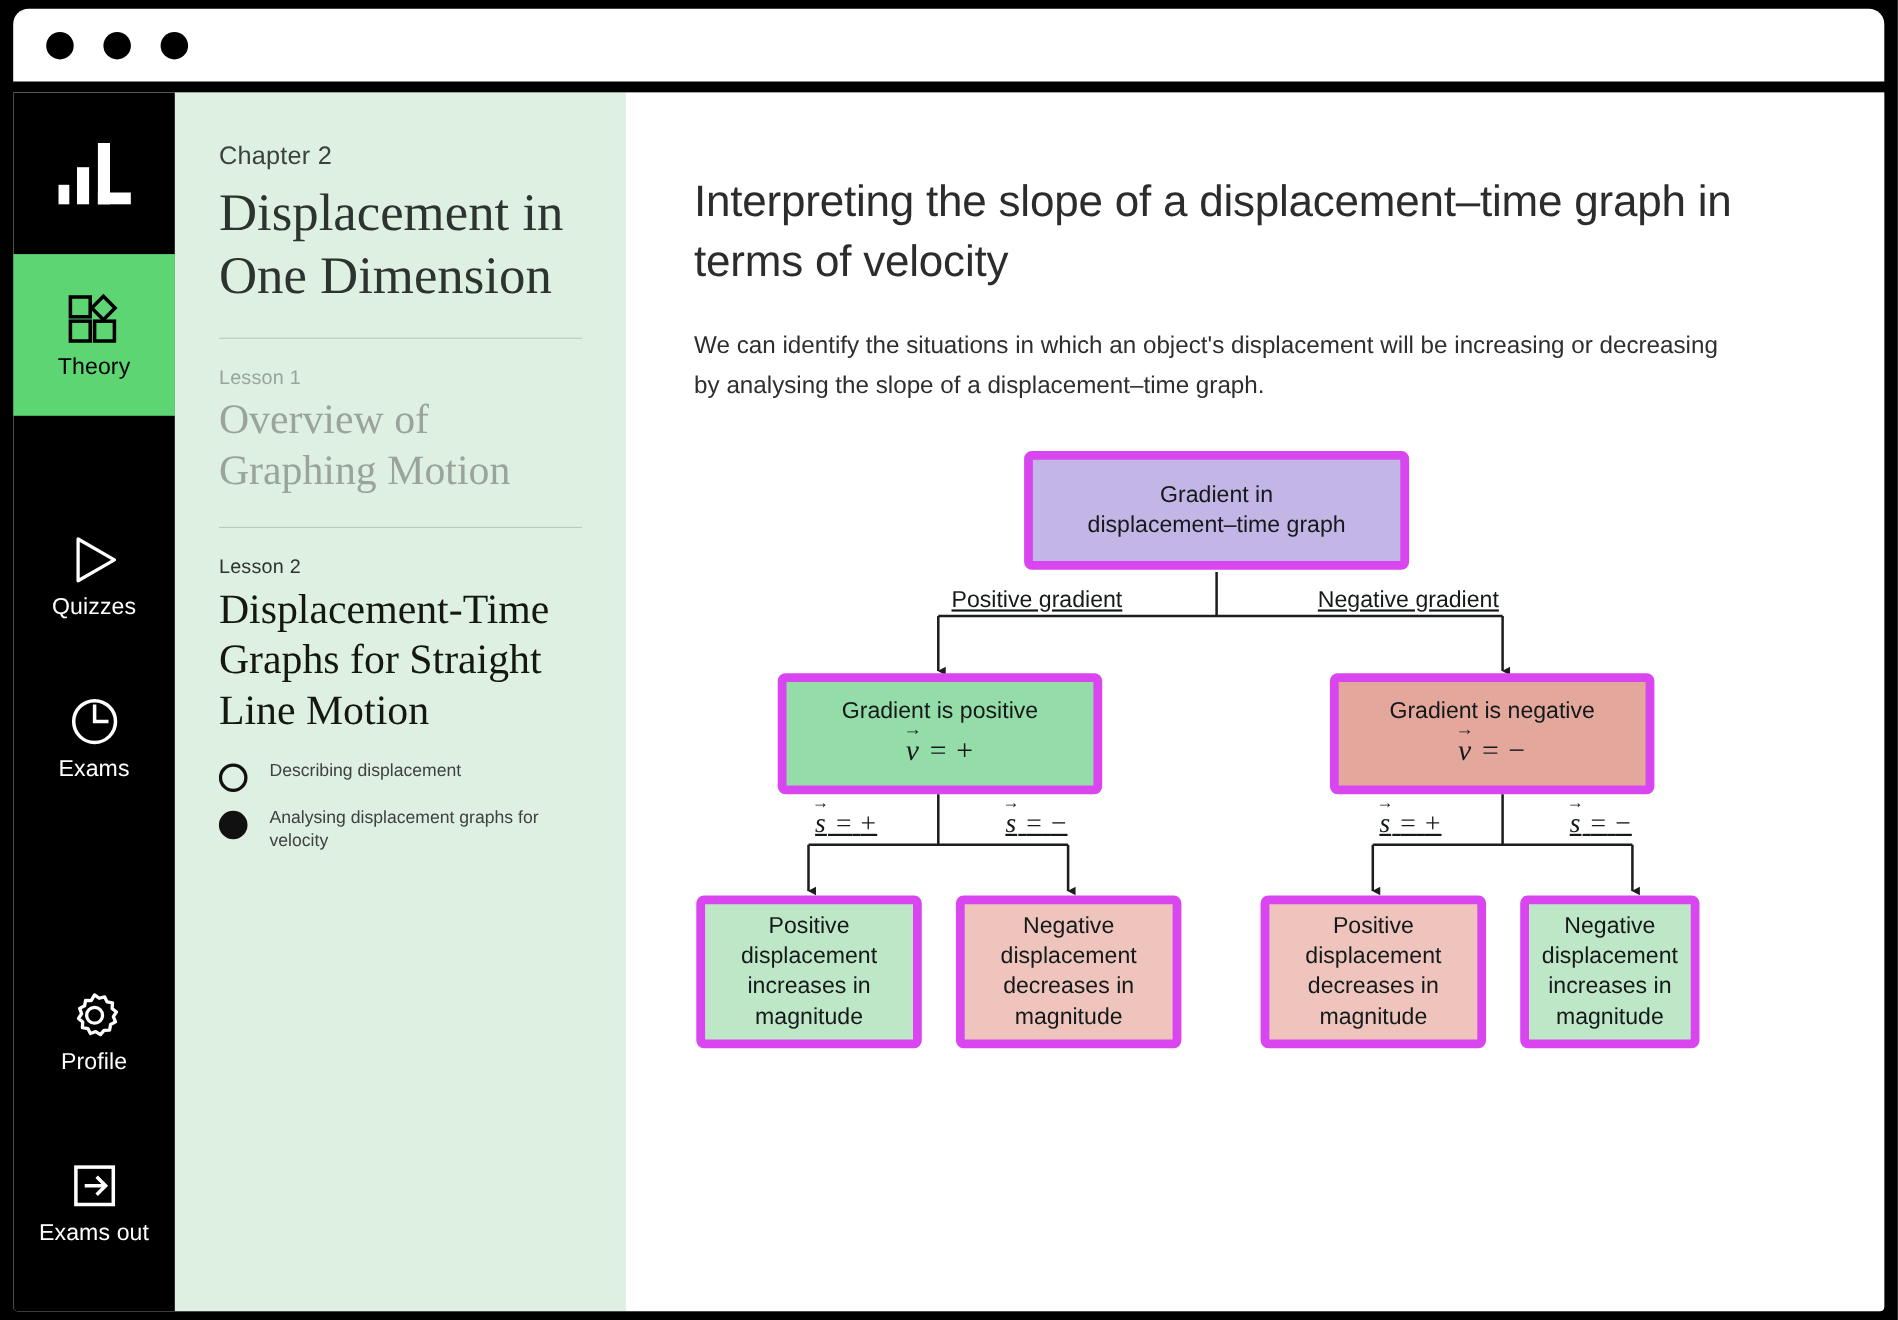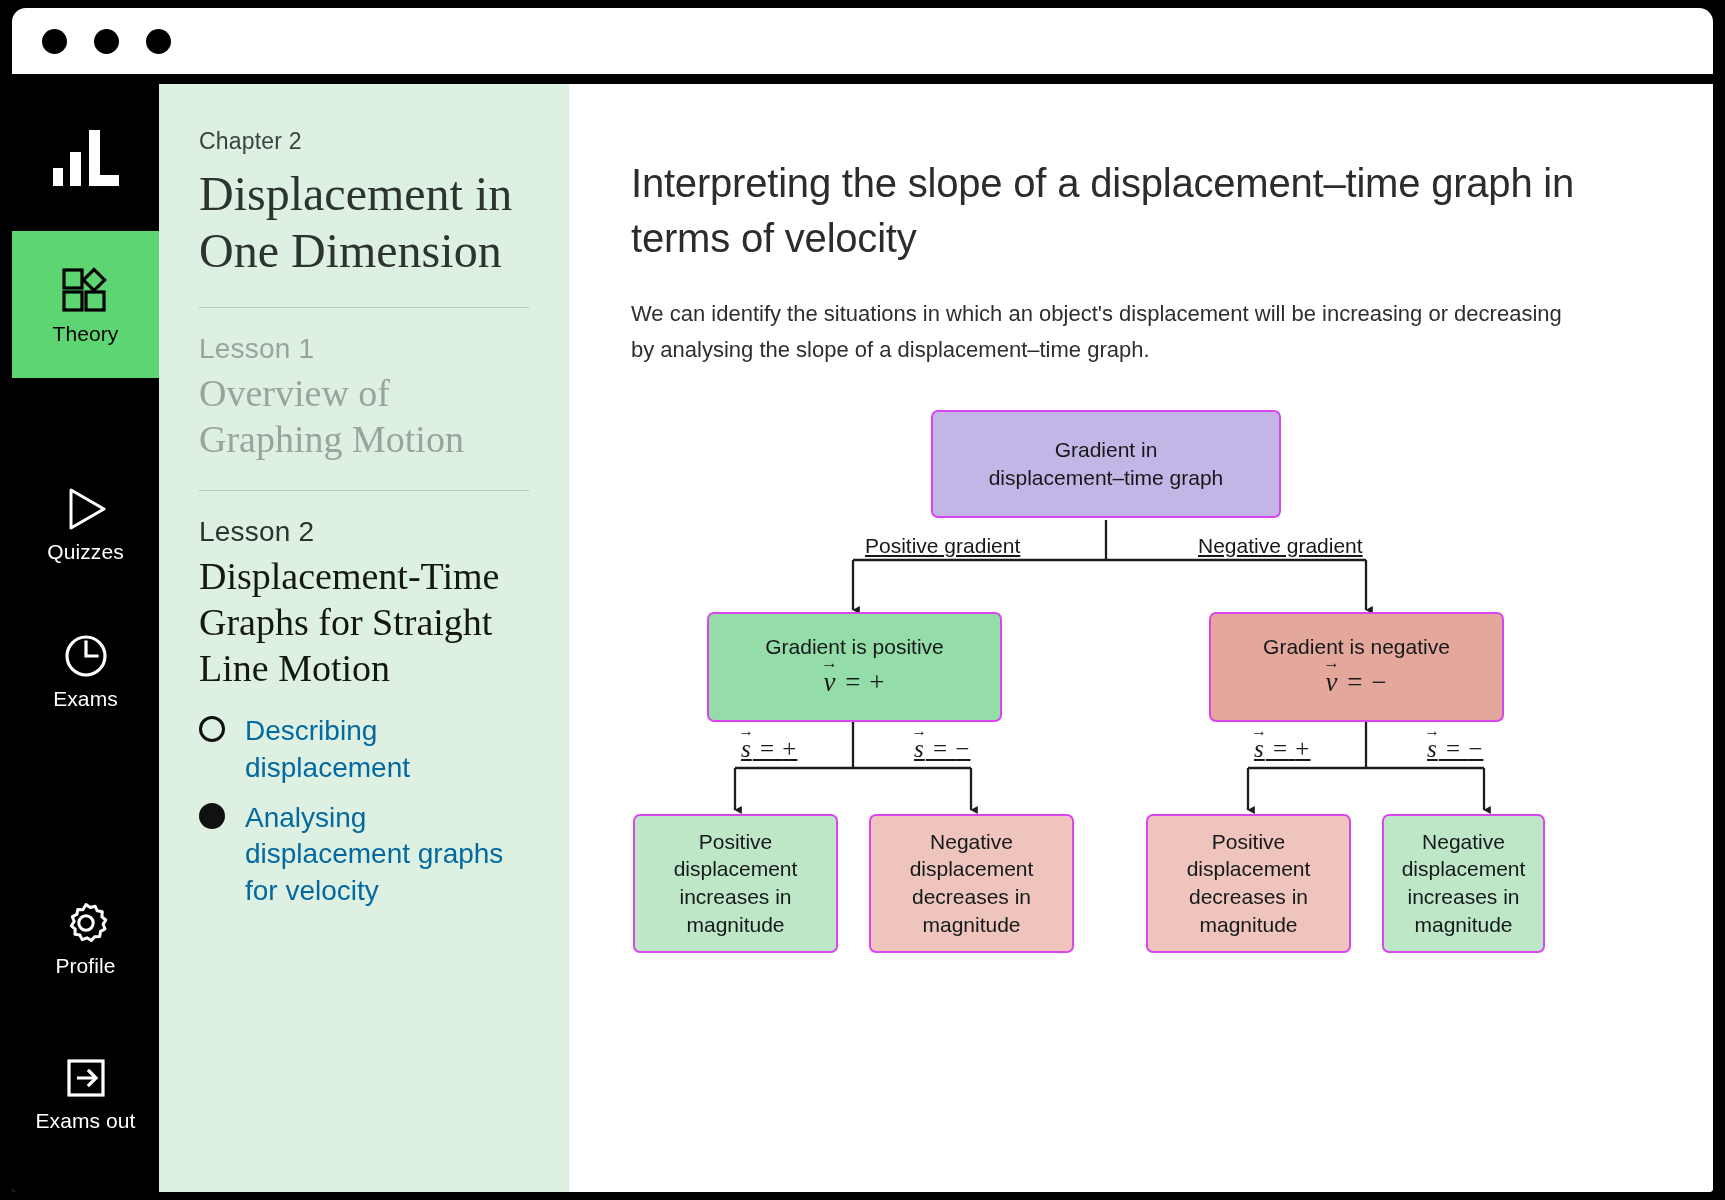--- a/index.html
+++ b/index.html
@@ -110,21 +110,21 @@
     line-height: 1.18;
     color: #2d332e;
     font-weight: 400;
   }
   .divider {
     height: 1px;
     background: #b5ccbb;
     margin: 28px 0 25px 0;
   }
   .lesson-eyebrow {
-    font-size: 28px;
+    font-size: 18px;
     color: #9aa39c;
     letter-spacing: 0.2px;
     margin-bottom: 6px;
   }
   .lesson-eyebrow.current { color: #2d332e; }
   .lesson-title {
     font-family: "Liberation Serif", serif;
     font-size: 38px;
     line-height: 1.2;
     color: #9aa39c;
@@ -142,23 +142,23 @@
   .bullet {
     width: 26px;
     height: 26px;
     border-radius: 50%;
     border: 3px solid #111111;
     flex: 0 0 26px;
     margin-top: 3px;
   }
   .bullet.filled { background: #111111; }
   .topic-text {
-    font-size: 28px;
+    font-size: 16px;
     line-height: 1.3;
-    color: #0369a1;
+    color: #404040;
   }
 
   
   .main {
     flex: 1 1 auto;
     background: #ffffff;
     padding: 72px 60px 0 62px;
     overflow: hidden;
   }
   .main-heading {
@@ -181,21 +181,21 @@
   .diagram-wrap {
     position: relative;
     margin-top: 42px;
     width: 1060px;
     height: 570px;
   }
   .diagram-wrap svg { position: absolute; inset: 0; }
 
   .node {
     position: absolute;
-    border: 2px solid #d946ef;
+    border: 8px solid #d946ef;
     border-radius: 7px;
     display: flex;
     flex-direction: column;
     align-items: center;
     justify-content: center;
     text-align: center;
     font-size: 21px;
     line-height: 1.32;
     color: #15191a;
     padding: 6px 10px;

